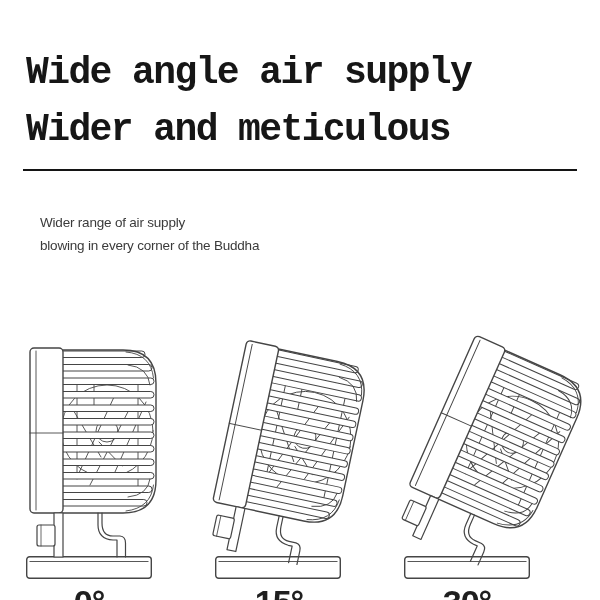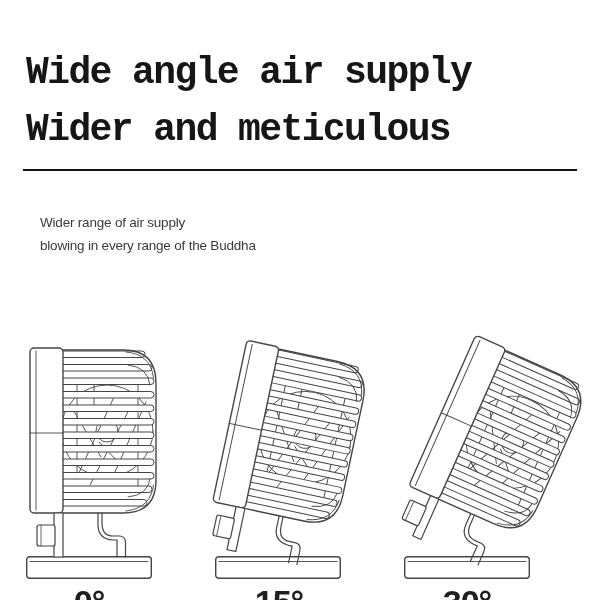--- a/index.html
+++ b/index.html
@@ -121,21 +121,21 @@
 
   <h1 class="title">
     <span>Wide angle air supply</span>
     <span>Wider and meticulous</span>
   </h1>
 
   <div class="divider"></div>
 
   <p class="subtitle">
     <span>Wider range of air supply</span>
-    <span>blowing in every range of the Buddha</span>
+    <span>blowing in every corner of the Buddha</span>
   </p>
 
   <svg class="base-svg base-1" width="126" height="23" viewBox="0 0 126 23">
       <use href="#fanbase"></use>
     </svg>
   <svg class="base-svg base-2" width="126" height="23" viewBox="0 0 126 23">
       <use href="#fanbase"></use>
     </svg>
   <svg class="base-svg base-3" width="126" height="23" viewBox="0 0 126 23">
       <use href="#fanbase"></use>

